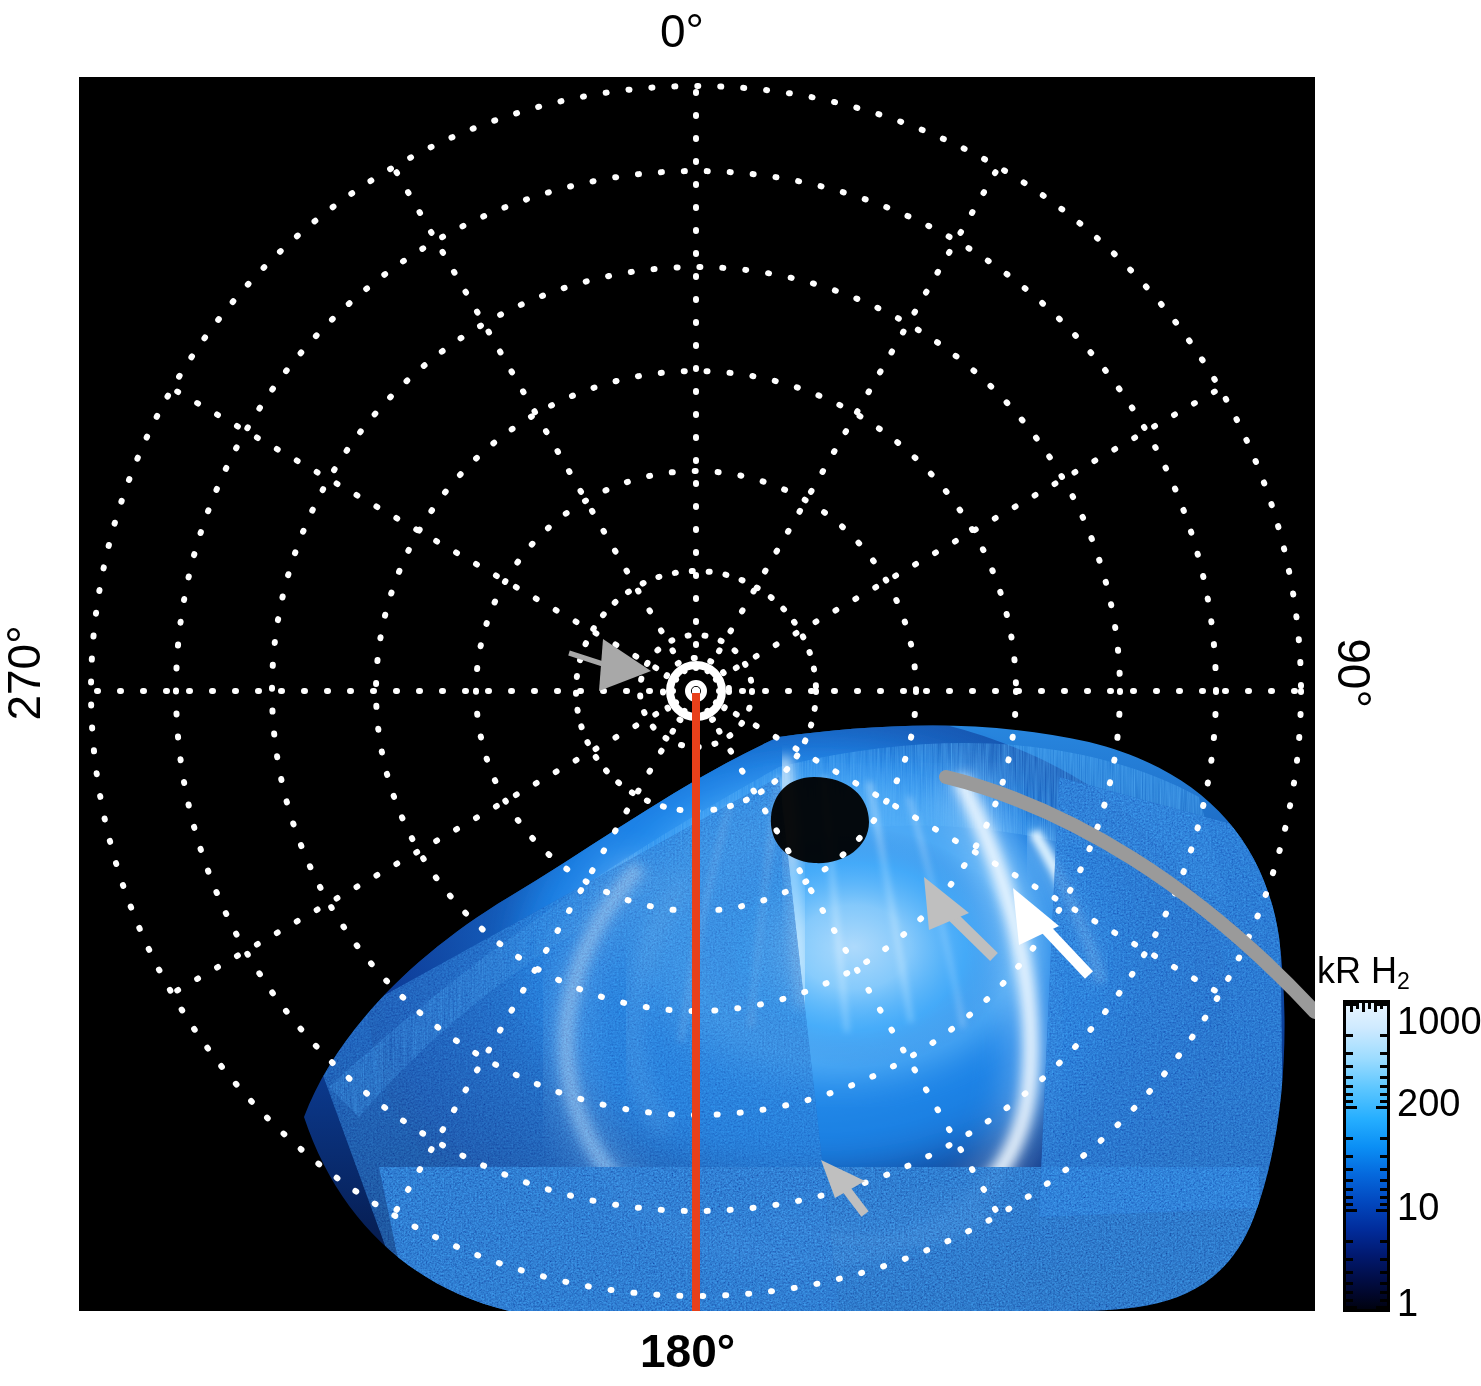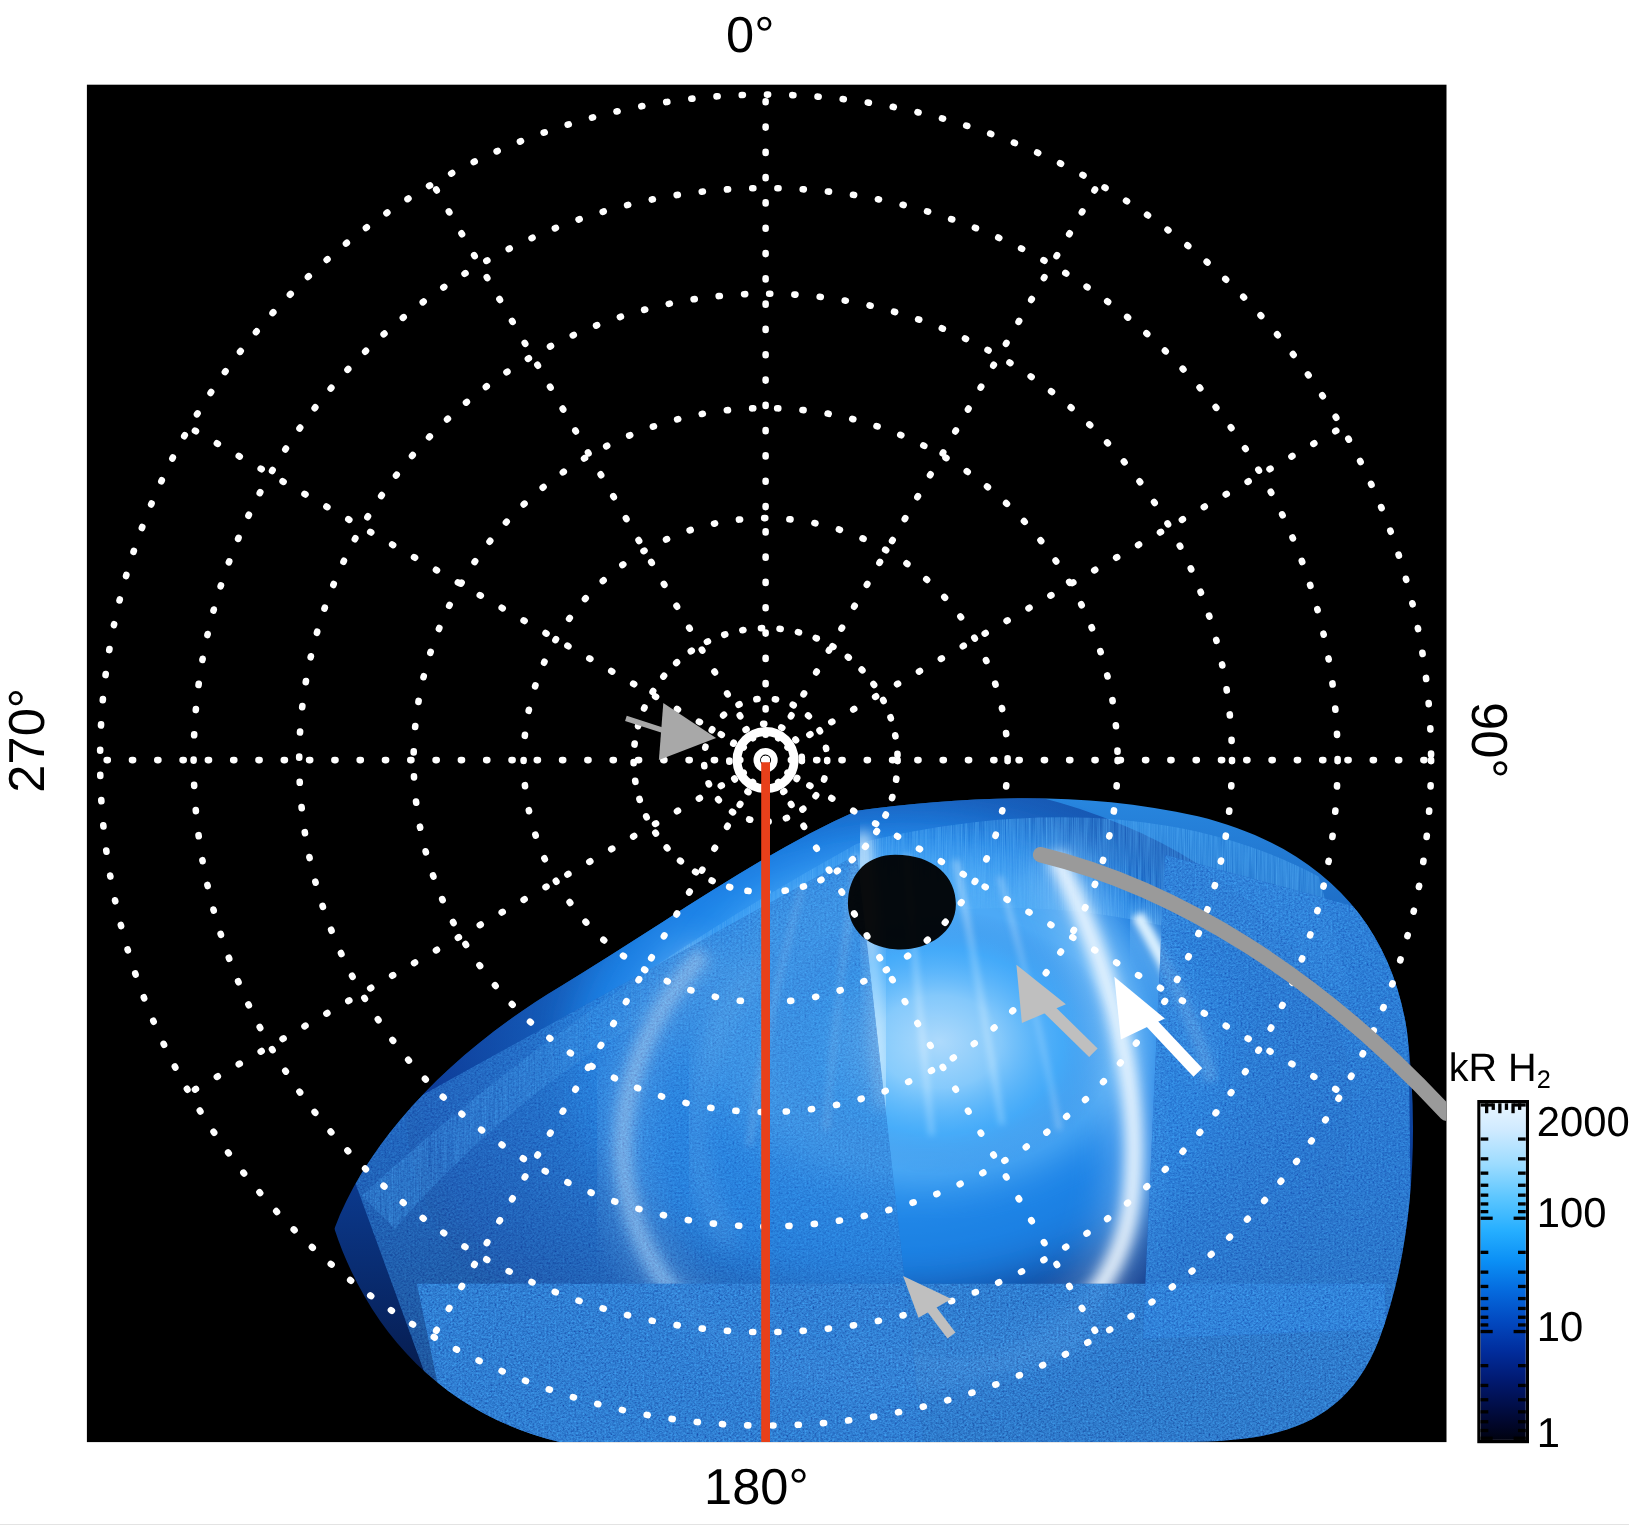--- a/index.html
+++ b/index.html
@@ -13,21 +13,21 @@
               background:#000000;overflow:hidden;}
 
   #polar-svg{position:absolute;left:0;top:0;width:1236px;height:1234px;}
   #aurora-svg{position:absolute;left:0;top:0;width:1236px;height:1234px;}
   #overlay-svg{position:absolute;left:0;top:0;width:1236px;height:1234px;}
 
   
   .axlabel{position:absolute;font-size:46px;font-weight:400;line-height:1;
            color:#000;white-space:nowrap;font-family:"Liberation Sans",sans-serif;}
   #label-0   {left:660px; top:8px;}
-  #label-180 {left:640px; top:1328px;}
+  #label-180 {left:640px; top:1328px;font-weight:bold;}
   #label-270 {left:-24px; top:650px; transform:rotate(-90deg); transform-origin:center center;}
   #label-90  {left:1319px;top:650px; transform:rotate(90deg);  transform-origin:center center;}
 
   
   #cbar-block{position:absolute;left:1317px;top:950px;width:164px;height:372px;}
   #cbar-title{position:absolute;left:0px;top:0px;font-size:36px;white-space:nowrap;text-align:right;}
   #cbar-title sub{font-size:23px;vertical-align:-0.25em;}
   #cbar-box{position:absolute;left:26px;top:50px;width:47px;height:312px;
             border:3px solid #000;box-sizing:border-box;}
   #cbar-grad{position:absolute;left:0;top:0;right:0;bottom:0;
@@ -315,19 +315,19 @@
         <div class="ctick minor right" style="top:268px;"></div>
         <div class="ctick minor left" style="top:279px;"></div>
         <div class="ctick minor right" style="top:279px;"></div>
         <div class="ctick minor left" style="top:288px;"></div>
         <div class="ctick minor right" style="top:288px;"></div>
         <div class="ctick minor left" style="top:296px;"></div>
         <div class="ctick minor right" style="top:296px;"></div>
       </div>
     </div>
 
-    <div class="cbar-label" style="top:52px;">2000</div>
-    <div class="cbar-label" style="top:134px;">100</div>
+    <div class="cbar-label" style="top:52px;">1000</div>
+    <div class="cbar-label" style="top:134px;">200</div>
     <div class="cbar-label" style="top:238px;text-align:center;">10</div>
     <div class="cbar-label" style="top:334px;">1</div>
   </div>
 
 </div>
 
 </body></html>

